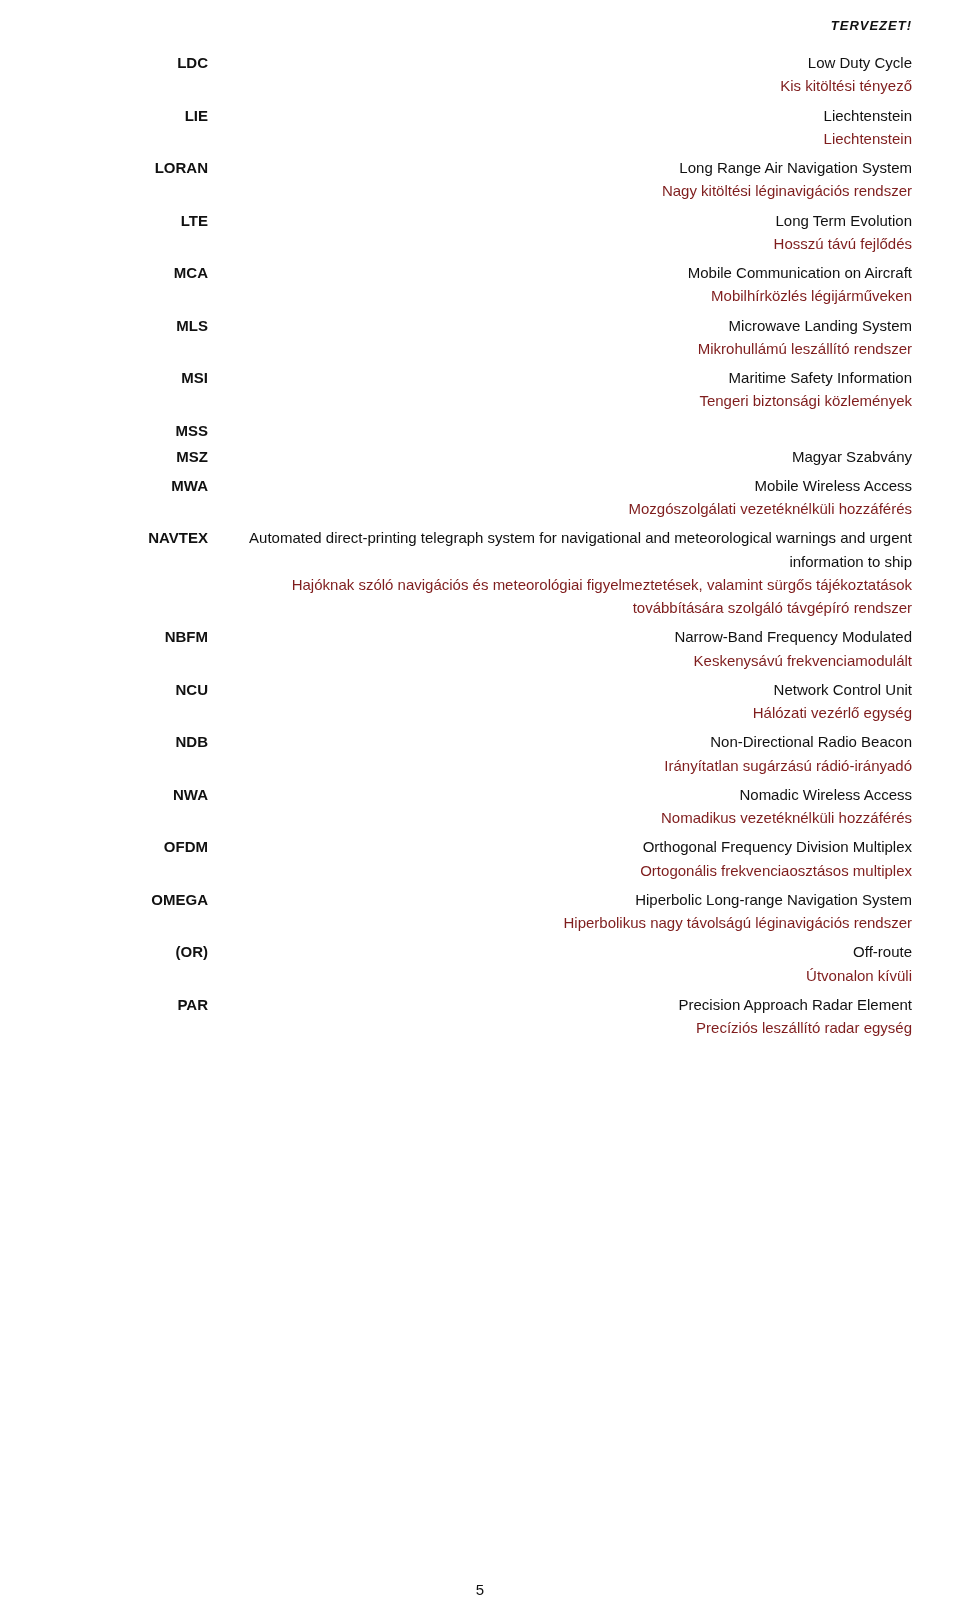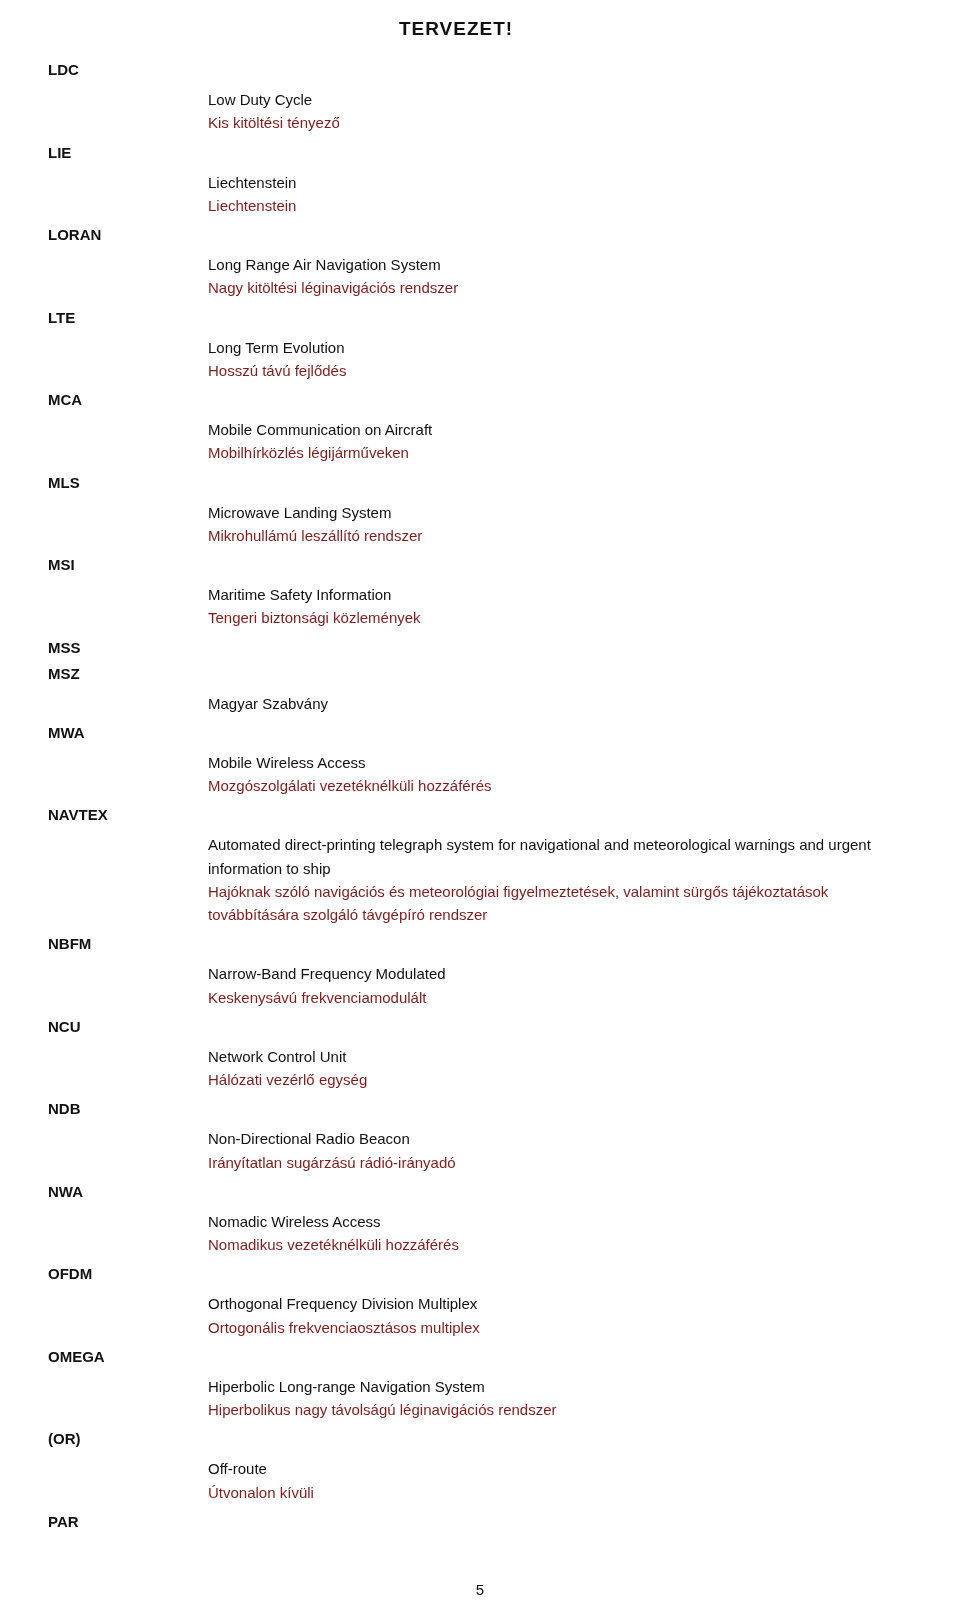--- a/index.html
+++ b/index.html
@@ -10,47 +10,48 @@
     body {
       background: #ffffff;
       font-family: Arial, Helvetica, sans-serif;
       font-size: 15px;
       color: #111111;
       width: 960px;
       min-height: 1622px;
       position: relative;
     }
     .header {
-      text-align: center;
+      text-align: right;
       padding: 18px 48px 0 0;
-      font-size: 19px;
+      font-size: 13px;
       font-weight: bold;
       letter-spacing: 1px;
+      font-style: italic;
     }
     .content {
       padding: 18px 48px 60px 48px;
+      text-align: right;
     }
     .abbr-col {
       width: 160px;
       min-width: 160px;
       font-weight: bold;
       font-size: 15px;
       padding-top: 3px;
       vertical-align: top;
     }
     .def-col {
       flex: 1;
       font-size: 15px;
       line-height: 1.55;
     }
     .def-en {
       display: block;
       font-size: 15px;
       line-height: 1.55;
-      margin-top: 30px;
     }
     .def-hu {
       display: block;
       font-size: 15px;
       line-height: 1.55;
       color: #7f1d1d;
     }
     .entry-block {
       display: flex;
       flex-direction: row;
@@ -191,18 +192,22 @@
     </div>
     <div class="entry-block">
       <div class="abbr-col">(OR)</div>
       <div class="def-col">
         <span class="def-en">Off-route</span>
         <span class="def-hu">Útvonalon kívüli</span>
       </div>
     </div>
     <div class="entry-block">
       <div class="abbr-col">PAR</div>
+      <div class="def-col">
+        <span class="def-en">Precision Approach Radar Element</span>
+        <span class="def-hu">Precíziós leszállító radar egység</span>
+      </div>
     </div>
   </div>
 
 <div class="footer">
   <span>5</span>
 </div>
 
 </body></html>

